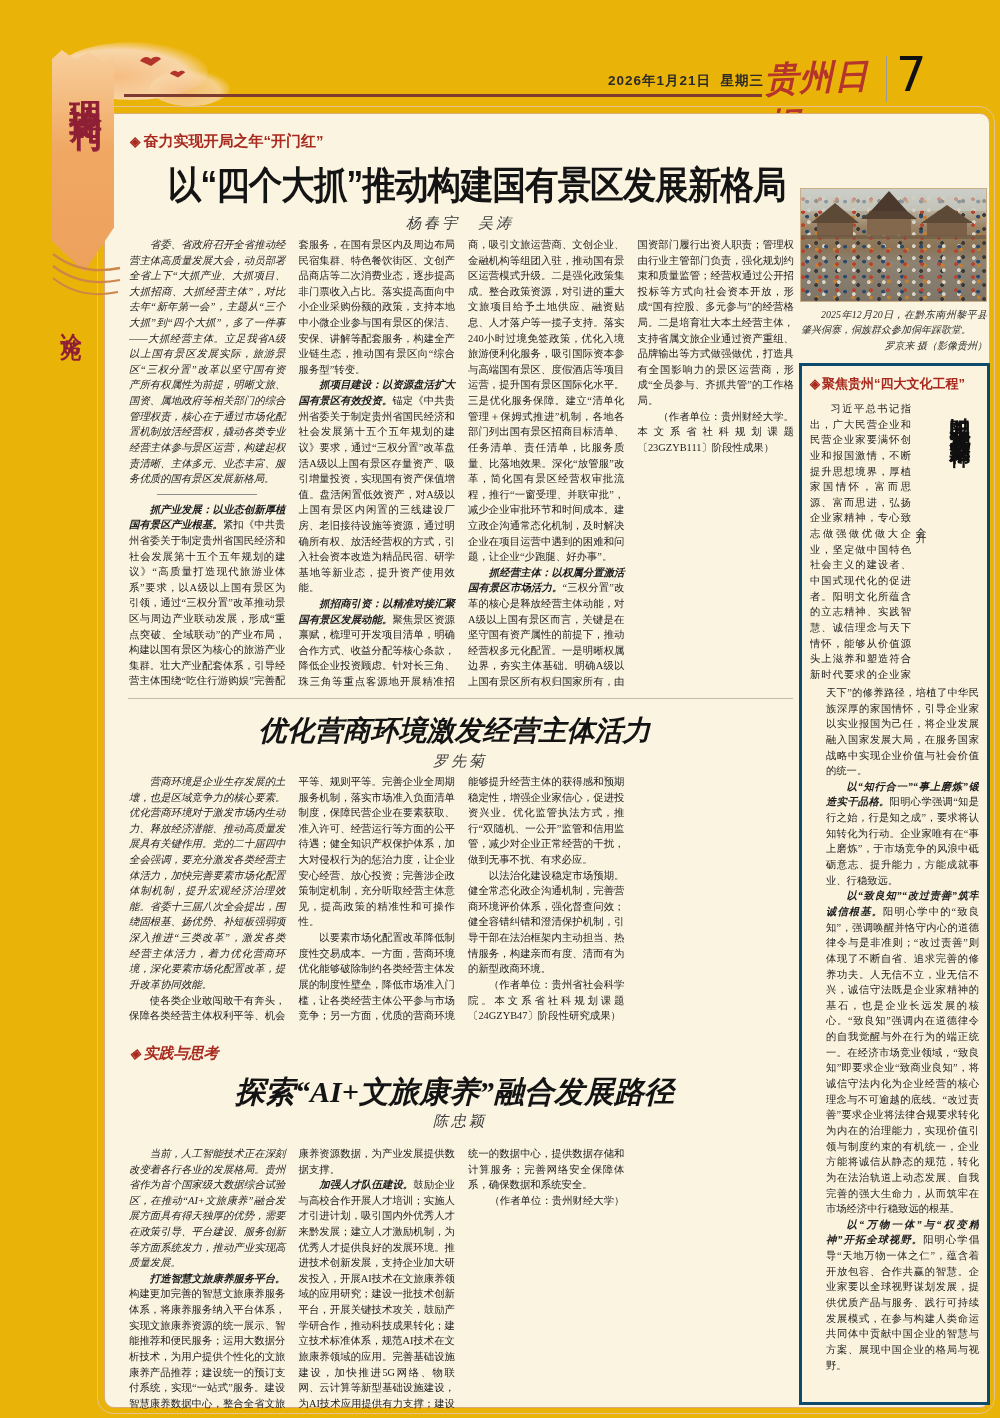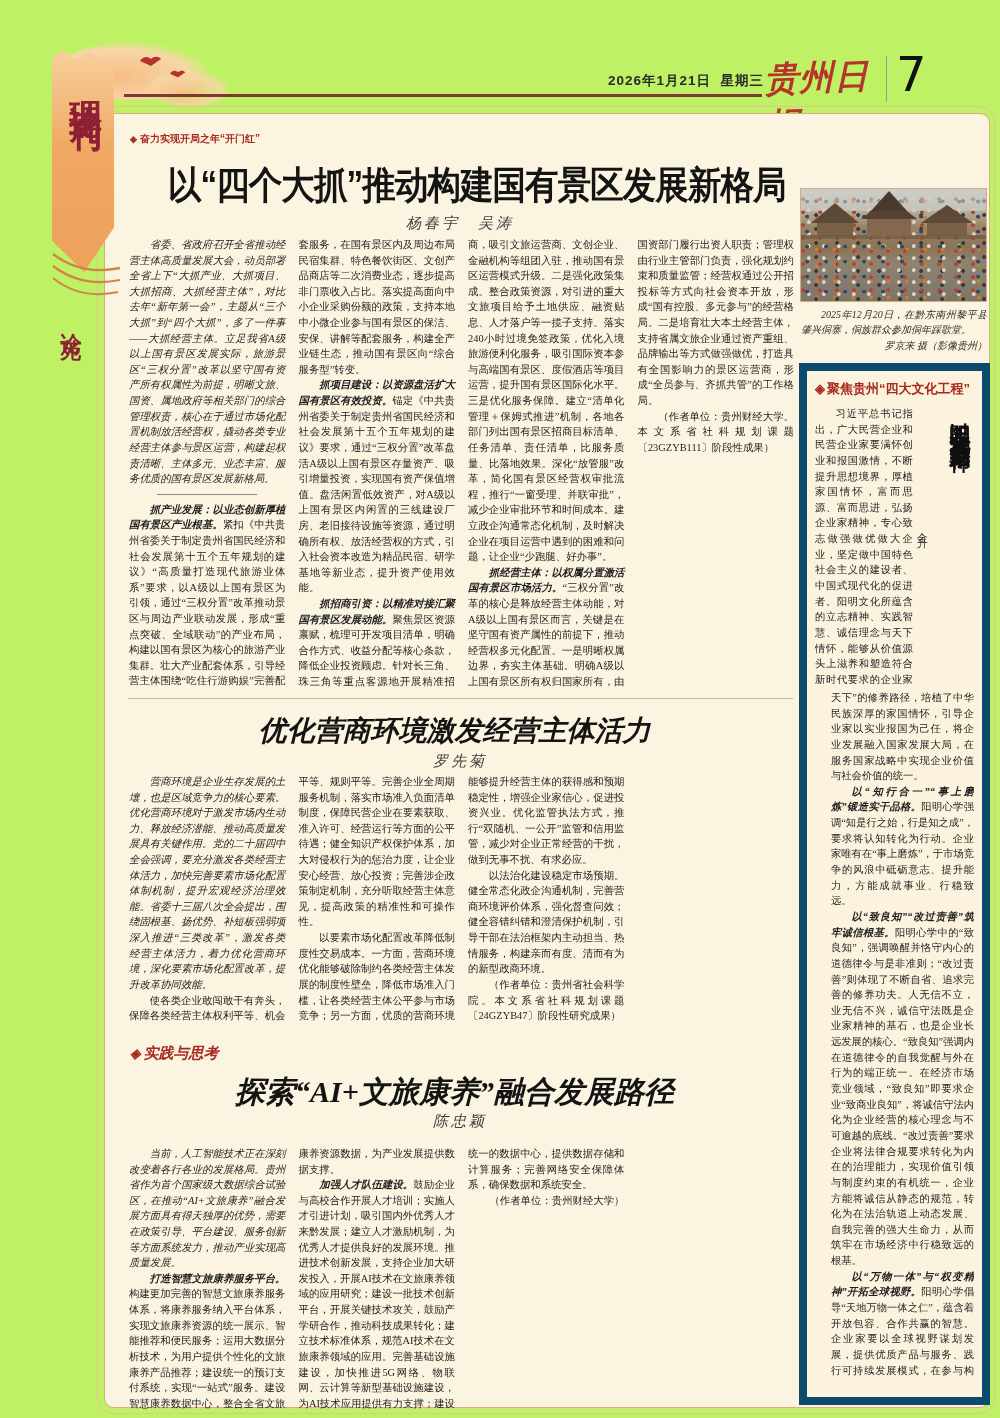--- a/index.html
+++ b/index.html
@@ -1,17 +1,17 @@
 <!DOCTYPE html>
 <html><head>
 <meta charset="utf-8">
 <style>
   * { margin:0; padding:0; box-sizing:border-box; }
   body { background:#e8e8e8; font-family:"Liberation Serif","DejaVu Serif",serif; }
-  .page { position:relative; width:1000px; height:1418px; background:#bef264; margin:0 auto; overflow:hidden; }
+  .page { position:relative; width:1000px; height:1418px; background:#eab308; margin:0 auto; overflow:hidden; }
 
   
   .hdr-date { position:absolute; left:608px; top:72px; font-family:"Liberation Sans",sans-serif; font-size:13.5px; font-weight:bold; color:#2a2a2a; letter-spacing:1px; }
   .hdr-rule { position:absolute; left:124px; top:94px; width:638px; height:2.5px; background:#7d3a30; }
   .masthead { position:absolute; left:765px; top:55px; width:118px; font-size:34px; font-weight:bold; font-style:italic; color:#b5342c; letter-spacing:1px; transform:rotate(-2deg); font-family:"Liberation Serif",serif; }
   .hdr-div { position:absolute; left:886px; top:56px; width:1px; height:46px; background:#9a9a9a; }
   .page-num { position:absolute; left:896px; top:46px; font-family:"DejaVu Sans",sans-serif; font-size:48px; font-weight:500; color:#111; }
 
   
   .panel-outer { position:absolute; left:97px; top:106px; width:898px; height:1308px; border:1px solid #e6c193; border-radius:16px; }
@@ -53,21 +53,21 @@
              radial-gradient(circle at 72% 86%, #3a3a3a 1.6px, transparent 2.2px),
              radial-gradient(circle at 88% 78%, #c77f2e 1.6px, transparent 2.2px),
              linear-gradient(180deg,#cfd3cf 0%, #b9b3a2 18%, #9b8466 34%, #8a7356 52%, #8d8373 66%, #7f7567 100%);
            background-size:17px 13px,19px 15px,15px 12px,21px 14px,18px 16px,100% 100%; }
   .photo svg { display:block; }
   .photo-caption { position:absolute; left:801px; top:307px; width:186px; font-size:10px; font-style:italic; line-height:1.5; color:#2b2b2b; text-align:justify; }
   .photo-caption .cap { text-indent:2em; display:block; }
   .photo-caption .credit { display:block; text-align:right; margin-top:1px; }
 
   
-  .side-box { position:absolute; left:799px; top:363px; width:191px; height:1042px; border:8px solid #0c4a6e; background:#fbf3de; padding:9px 8px 8px 8px; overflow:hidden; }
+  .side-box { position:absolute; left:799px; top:363px; width:191px; height:1042px; border:3px solid #0c4a6e; background:#fbf3de; padding:9px 8px 8px 8px; overflow:hidden; }
   .side-kicker { font-family:"Liberation Sans",sans-serif; font-weight:bold; font-size:13px; color:#a8291e; margin-bottom:8px; }
   .side-kicker .dia { margin-right:2px; }
   .side-top { display:flex; height:278px; overflow:hidden; }
   .side-col1 { width:101px; text-align:justify; font-size:10.3px; line-height:1.52; color:#1d1d1d; overflow:hidden; }
   .side-col1 p { text-indent:2em; margin:0; }
   .side-author { width:17px; writing-mode:vertical-rl; font-size:11px; color:#333; padding-top:118px; letter-spacing:4px; }
   .side-vtitle { width:44px; writing-mode:vertical-rl; font-family:"Liberation Sans",sans-serif; font-weight:900; font-size:21px; letter-spacing:2.5px; color:#101010; margin-left:2px; }
   .side-rest { margin-top:6px; height:690px; overflow:hidden; text-align:justify; font-size:10.3px; line-height:1.52; color:#1d1d1d;margin-left:16px; }
   .side-rest p { text-indent:2em; margin:0; }
   .side-rest p.noindent { text-indent:0; }
@@ -99,21 +99,21 @@
   </svg>
   <div class="section-label">论苑</div>
 
   <svg class="bird" style="left:140px; top:56px;" width="22" height="12" viewBox="0 0 22 12">
       <path d="M0,5 C3,0 8,0 11,3 C14,0 19,0 21,3 L11,10 Z" fill="#b3342a"></path>
     </svg>
   <svg class="bird" style="left:170px; top:70px;" width="16" height="9" viewBox="0 0 22 12">
       <path d="M0,5 C3,0 8,0 11,3 C14,0 19,0 21,3 L11,10 Z" fill="#b3342a"></path>
     </svg>
 
-  <div class="kicker" style="left:130px; top:132px; font-size:10px;">
+  <div class="kicker" style="left:130px; top:132px; font-size:15px;">
     <span class="dia">◈</span><span>奋力实现开局之年“开门红”</span>
   </div>
   <div class="headline-main">以“四个大抓”推动构建国有景区发展新格局</div>
   <div class="byline" style="left:128px; top:214px; width:664px;">杨春宇　吴涛</div>
   <div class="article-body" style="left:129px; top:237px; width:665px; height:456px; column-count:4;">
       <p class="kai">省委、省政府召开全省推动经营主体高质量发展大会，动员部署全省上下“大抓产业、大抓项目、大抓招商、大抓经营主体”，对比去年“新年第一会”，主题从“三个大抓”到“四个大抓”，多了一件事——大抓经营主体。立足我省A级以上国有景区发展实际，旅游景区“三权分置”改革以坚守国有资产所有权属性为前提，明晰文旅、国资、属地政府等相关部门的综合管理权责，核心在于通过市场化配置机制放活经营权，撬动各类专业经营主体参与景区运营，构建起权责清晰、主体多元、业态丰富、服务优质的国有景区发展新格局。</p>
       <div class="para-divider"></div>
       <p><b class="lead-in">抓产业发展：以业态创新厚植国有景区产业根基。</b>紧扣《中共贵州省委关于制定贵州省国民经济和社会发展第十五个五年规划的建议》“高质量打造现代旅游业体系”要求，以A级以上国有景区为引领，通过“三权分置”改革推动景区与周边产业联动发展，形成“重点突破、全域联动”的产业布局，构建以国有景区为核心的旅游产业集群。壮大产业配套体系，引导经营主体围绕“吃住行游购娱”完善配套服务，在国有景区内及周边布局民宿集群、特色餐饮街区、文创产品商店等二次消费业态，逐步提高非门票收入占比。落实提高面向中小企业采购份额的政策，支持本地中小微企业参与国有景区的保洁、安保、讲解等配套服务，构建全产业链生态，推动国有景区向“综合服务型”转变。</p>
       <p><b class="lead-in">抓项目建设：以资源盘活扩大国有景区有效投资。</b>锚定《中共贵州省委关于制定贵州省国民经济和社会发展第十五个五年规划的建议》要求，通过“三权分置”改革盘活A级以上国有景区存量资产、吸引增量投资，实现国有资产保值增值。盘活闲置低效资产，对A级以上国有景区内闲置的三线建设厂房、老旧接待设施等资源，通过明确所有权、放活经营权的方式，引入社会资本改造为精品民宿、研学基地等新业态，提升资产使用效能。</p>
       <p><b class="lead-in">抓招商引资：以精准对接汇聚国有景区发展动能。</b>聚焦景区资源禀赋，梳理可开发项目清单，明确合作方式、收益分配等核心条款，降低企业投资顾虑。针对长三角、珠三角等重点客源地开展精准招商，吸引文旅运营商、文创企业、金融机构等组团入驻，推动国有景区运营模式升级。二是强化政策集成。整合政策资源，对引进的重大文旅项目给予土地供应、融资贴息、人才落户等一揽子支持。落实240小时过境免签政策，优化入境旅游便利化服务，吸引国际资本参与高端国有景区、度假酒店等项目运营，提升国有景区国际化水平。三是优化服务保障。建立“清单化管理＋保姆式推进”机制，各地各部门列出国有景区招商目标清单、任务清单、责任清单，比服务质量、比落地效果。深化“放管服”改革，简化国有景区经营权审批流程，推行“一窗受理、并联审批”，减少企业审批环节和时间成本。建立政企沟通常态化机制，及时解决企业在项目运营中遇到的困难和问题，让企业“少跑腿、好办事”。</p>

